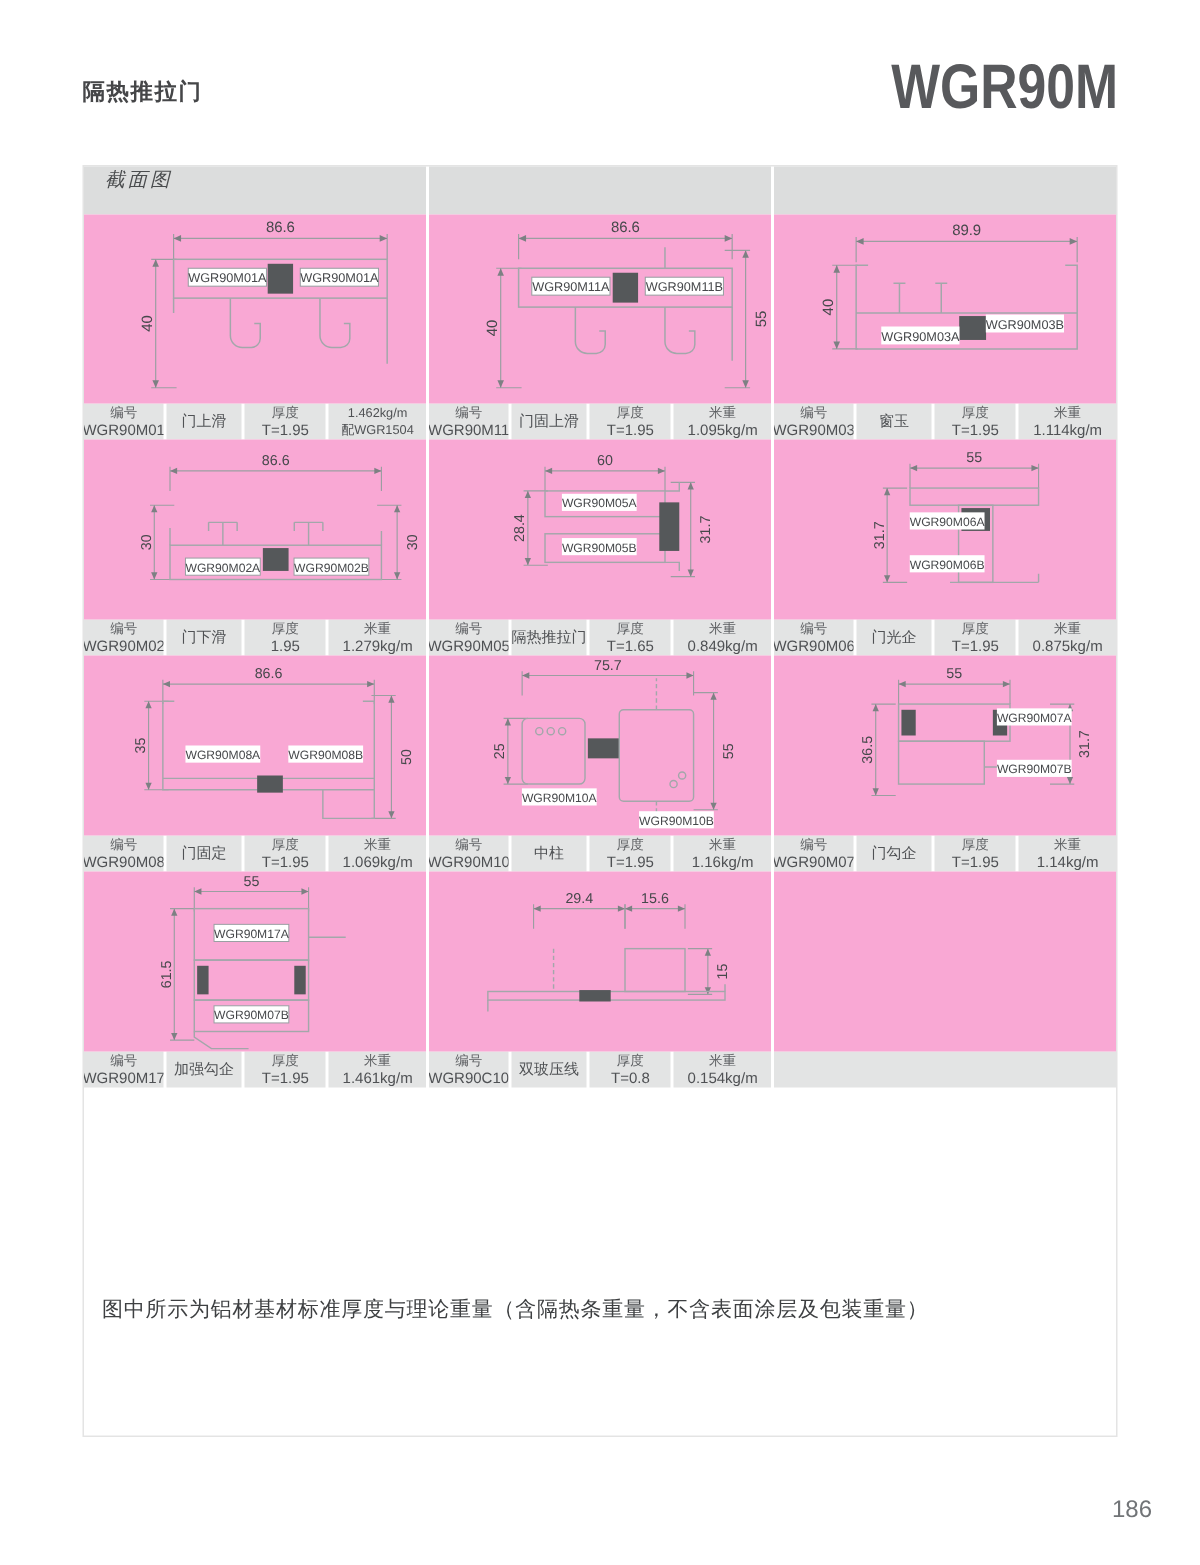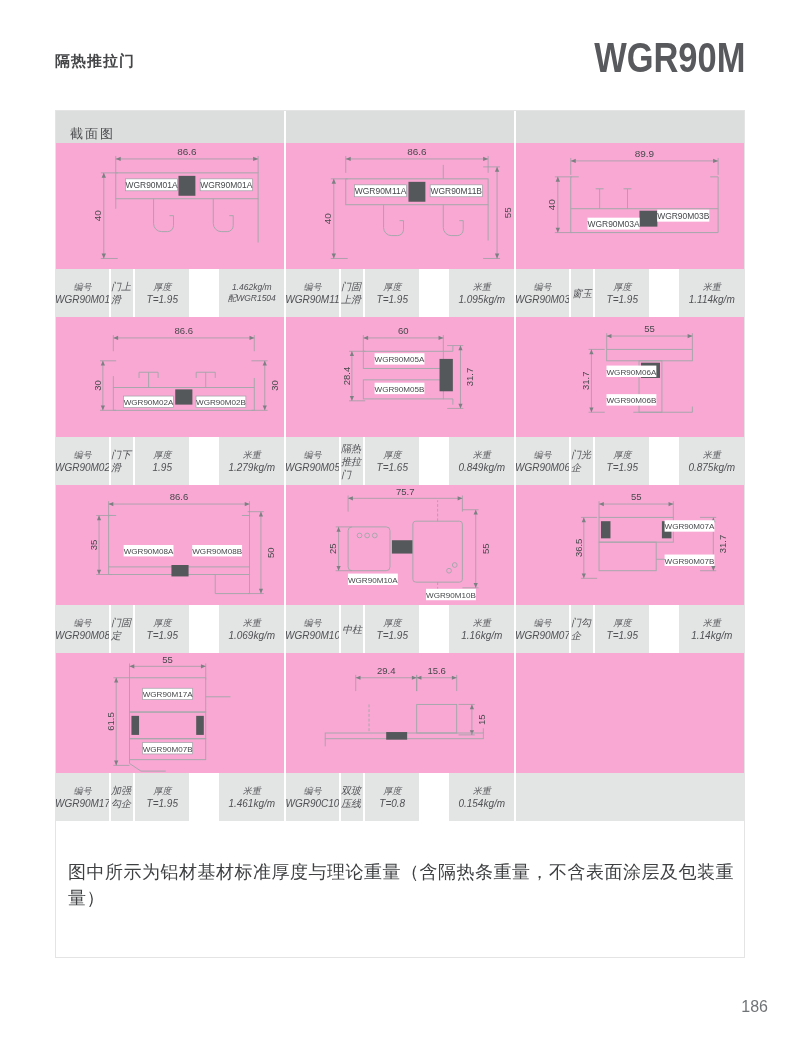--- a/index.html
+++ b/index.html
@@ -9,49 +9,49 @@
   
   #cat-title{position:absolute;left:55px;top:52px;font-size:15px;font-weight:700;color:#454648;letter-spacing:1px;}
   #series-wrap{position:absolute;right:55px;top:36px;transform:scaleX(.82);transform-origin:100% 0;}
   #series-title{font-size:42px;font-weight:800;color:#58595c;letter-spacing:0px;line-height:44px;}
 
   
   #panel{position:absolute;left:55px;top:110px;width:690px;height:848px;background:#ffffff;border:1px solid #e4e4e4;box-sizing:border-box;}
   #panel-inner{position:absolute;left:0;top:0;right:0;bottom:0;}
   .row{display:flex;gap:2px;}
   #hdr-strip{height:32px;}
-  .hseg{flex:1 1 0;background:#dcdddd;display:flex;align-items:flex-end;}
+  .hseg{flex:1 1 0;background:#dcdddd;display:flex;align-items:flex-start;font-style:italic;}
   .hseg .t{padding-left:14px;font-size:13px;color:#4a4c4e;letter-spacing:2px;}
   .drow .dcell{flex:1 1 0;background:#f9a8d4;position:relative;overflow:hidden;}
   .dcell svg{display:block;width:100%;height:100%;}
-  .trow{height:48px;font-style:italic;}
+  .trow{height:24px;}
   .tstrip{flex:1 1 0;display:flex;gap:2px;background:#ffffff;}
   .tstrip.empty{background:#e3e4e4;}
   .tc{background:#e3e4e4;display:flex;flex-direction:column;justify-content:center;align-items:center;overflow:hidden;}
   .tc.w1{flex:0 0 23.2%;}
   .tc.w2{flex:1 1 24.6%;justify-content:center;}
   .tc.w3{flex:0 0 23.9%;}
-  .tc.w4{flex:0 0 28.3%;margin-left:28px;}
+  .tc.w4{flex:0 0 28.3%;}
   .tc .h{font-size:9px;color:#5b5d60;line-height:12px;}
   .tc .v{font-size:10px;color:#4f5154;line-height:13px;}
   .tc .v2{font-size:8.5px;color:#4f5154;line-height:11px;}
 
   
   .pf{fill:none;stroke:#a3a7aa;stroke-width:1;}
   .dash{stroke-dasharray:3 2;}
   .dk{fill:#55585a;stroke:none;}
   .dm{fill:none;stroke:#9b9ea1;stroke-width:.8;}
   .ar{fill:#7d8083;stroke:none;}
   .dt{font-size:10px;fill:#46484b;}
   .pl{font-size:8.5px;fill:#46484b;}
   .plb{fill:#ffffff;stroke:#9aa0a3;stroke-width:.7;}
   .pln{fill:#ffffff;stroke:none;}
 
   
-  #notes{position:absolute;left:12px;top:748px;font-size:18px;color:#3e4042;line-height:26px;letter-spacing:.5px;}
+  #notes{position:absolute;left:12px;top:748px;font-size:14px;color:#3e4042;line-height:26px;letter-spacing:.5px;}
   #page-num{position:absolute;right:32px;top:998px;font-size:16px;color:#717477;}
 </style>
 </head>
 <body>
 
 <div id="page">
 
   <div id="cat-title">隔热推拉门</div>
   <div id="series-wrap">
     <div id="series-title">WGR90M</div>

